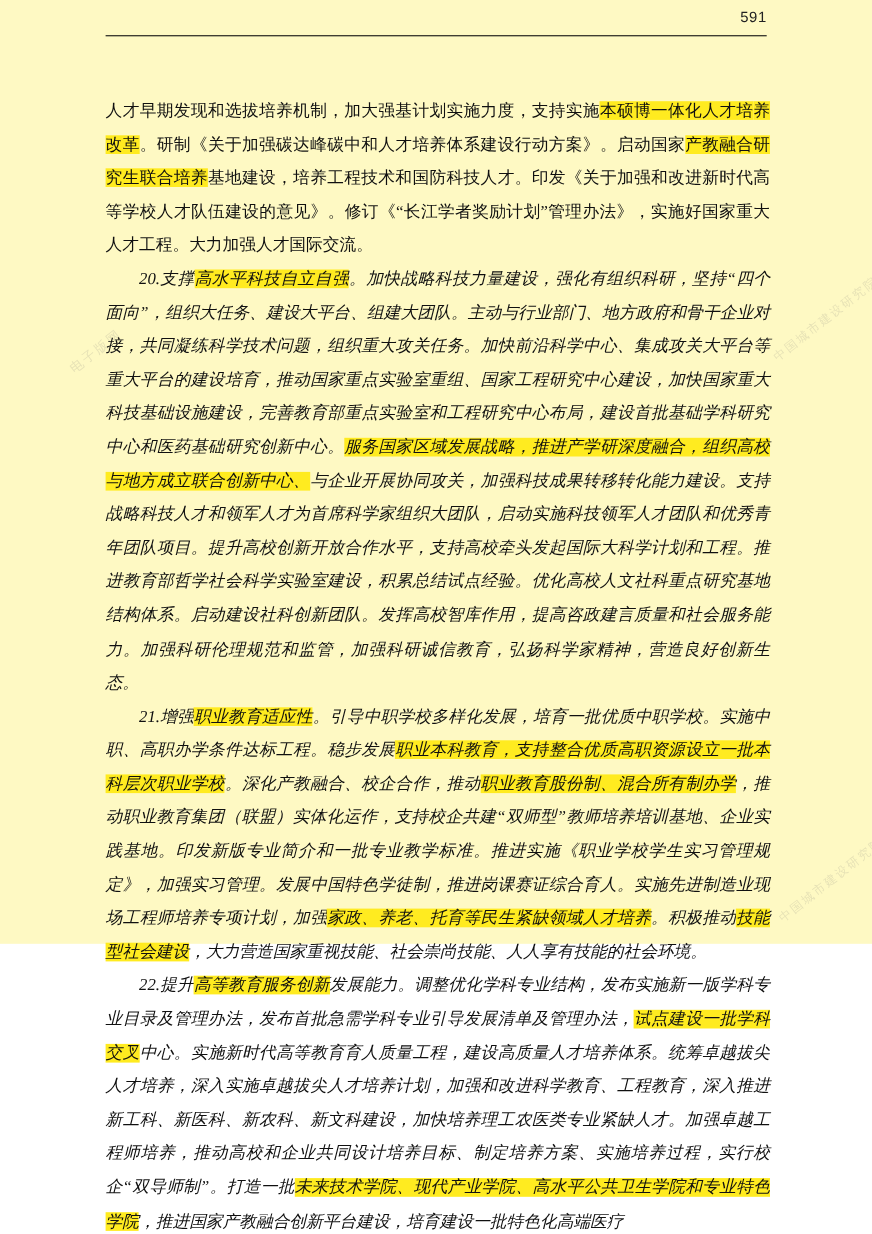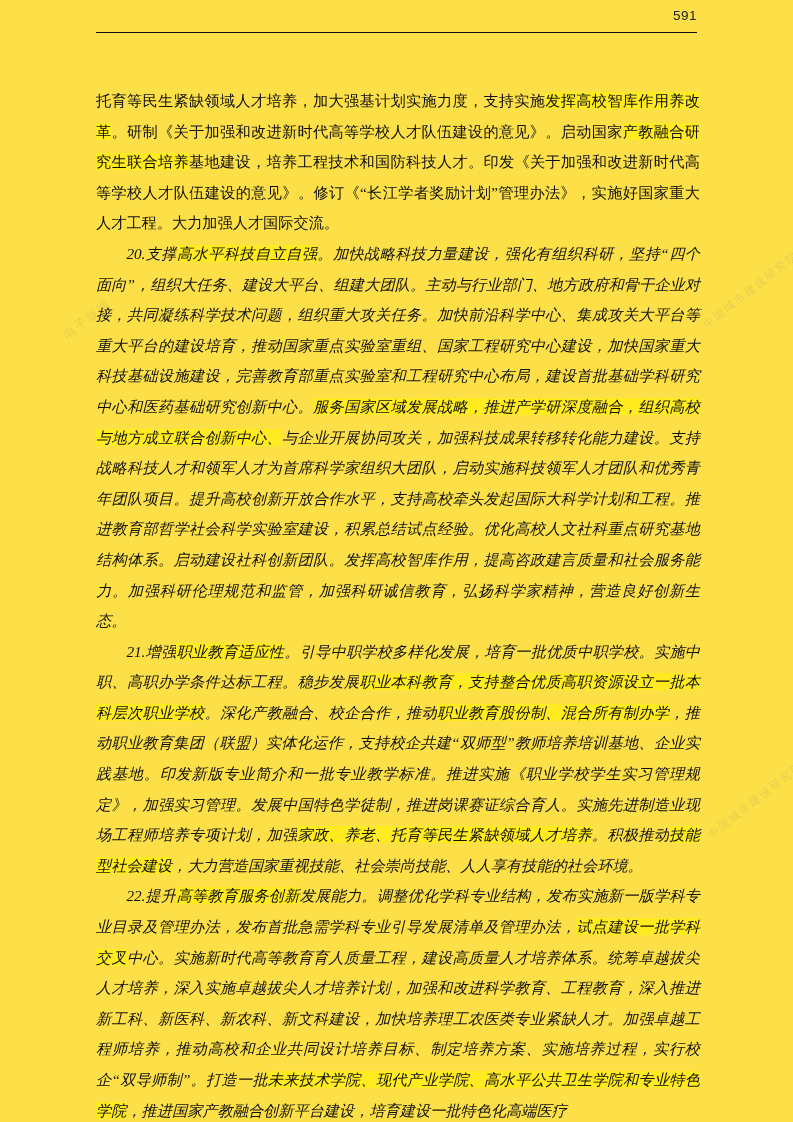--- a/index.html
+++ b/index.html
@@ -11,22 +11,22 @@
     height: 1122px;
     background: #ffffff;
     font-family: "Liberation Serif", "DejaVu Serif", serif;
     position: relative;
     overflow: hidden;
   }
   .page {
     position: absolute;
     left: 0; top: 0;
     width: 793px;
-    height: 1122px;
-    background: #fde047;
+    height: 858px;
+    background: #fef9c3;
   }
   
   .page-number {
     position: absolute;
     right: 96px;
     top: 8px;
     font-size: 13.5px;
     color: #222;
     font-family: "Liberation Sans", sans-serif;
     letter-spacing: 0.5px;
@@ -89,19 +89,19 @@
 
   <div class="page-number">591</div>
 
   <div class="header-rule"></div>
 
   <div class="wm wm-1">电子版网</div>
   <div class="wm wm-2">中国城市建设研究院</div>
   <div class="wm wm-3">中国城市建设研究院</div>
 
   <div class="body-col" id="body-col">
-      <p class="para"><span>托育等民生紧缺领域人才培养，加大强基计划实施力度，支持实施</span><mark class="hl">发挥高校智库作用</mark><mark class="hl">养改革</mark><span>。研制《关于加强和改进新时代高等学校人才队伍建设的意见》。启动国家</span><mark class="hl">产教融</mark><mark class="hl">合研究生联合培养</mark><span>基地建设，培养工程技术和国防科技人才。印发《关于加强和改进新时代高等学校人才队伍建设的意见》。修订《“长江学者奖励计划”管理办法》，实施好国家重大人才工程。大力加强人才国际交流。</span></p>
+      <p class="para"><span>人才早期发现和选拔培养机制，加大强基计划实施力度，支持实施</span><mark class="hl">本硕博一体化人才培</mark><mark class="hl">养改革</mark><span>。研制《关于加强碳达峰碳中和人才培养体系建设行动方案》。启动国家</span><mark class="hl">产教融</mark><mark class="hl">合研究生联合培养</mark><span>基地建设，培养工程技术和国防科技人才。印发《关于加强和改进新时代高等学校人才队伍建设的意见》。修订《“长江学者奖励计划”管理办法》，实施好国家重大人才工程。大力加强人才国际交流。</span></p>
       <p class="para indent2"><span>20.支撑</span><mark class="hl">高水平科技自立自强</mark><span>。加快战略科技力量建设，强化有组织科研，坚持“四个面向”，组织大任务、建设大平台、组建大团队。主动与行业部门、地方政府和骨干企业对接，共同凝练科学技术问题，组织重大攻关任务。加快前沿科学中心、集成攻关大平台等重大平台的建设培育，推动国家重点实验室重组、国家工程研究中心建设，加快国家重大科技基础设施建设，完善教育部重点实验室和工程研究中心布局，建设首批基础学科研究中心和医药基础研究创新中心。</span><mark class="hl">服务国家区域发展战略，推进产学研深度融合，组织高校与地方成立联合创新中心、</mark><span>与企业开展协同攻关，加强科技成果转移转化能力建设。支持战略科技人才和领军人才为首席科学家组织大团队，启动实施科技领军人才团队和优秀青年团队项目。提升高校创新开放合作水平，支持高校牵头发起国际大科学计划和工程。推进教育部哲学社会科学实验室建设，积累总结试点经验。优化高校人文社科重点研究基地结构体系。启动建设社科创新团队。发挥高校智库作用，提高咨政建言质量和社会服务能力。加强科研伦理规范和监管，加强科研诚信教育，弘扬科学家精神，营造良好创新生态。</span></p>
       <p class="para indent2"><span>21.增强</span><mark class="hl">职业教育适应性</mark><span>。引导中职学校多样化发展，培育一批优质中职学校。实施中职、高职办学条件达标工程。稳步发展</span><mark class="hl">职业本科教育，支持</mark><mark class="hl">整合优质高职资源设立一批本科层次职业学校</mark><span>。深化产教融合、校企合作，推动</span><mark class="hl">职业教育股份制、混合所有制办学</mark><span>，推动职业教育集团（联盟）实体化运作，支持校企共建“双师型”教师培养培训基地、企业实践基地。印发新版专业简介和一批专业教学标准。推进实施《职业学校学生实习管理规定》，加强实习管理。发展中国特色学徒制，推进岗课赛证综合育人。实施先进制造业现场工程师培养专项计划，加强</span><mark class="hl">家政、养老、托育等民生紧缺领域人才培养</mark><span>。积极推动</span><mark class="hl">技能型社会建设</mark><span>，大力营造国家重视技能、社会崇尚技能、人人享有技能的社会环境。</span></p>
       <p class="para indent2"><span>22.提升</span><mark class="hl">高等教育服务创新</mark><span>发展能力。调整优化学科专业结构，发布实施新一版学科专业目录及管理办法，发布首批急需学科专业引导发展清单及管理办法，</span><mark class="hl">试点建设一批学科交叉</mark><span>中心。实施新时代高等教育育人质量工程，建设高质量人才培养体系。统筹卓越拔尖人才培养，深入实施卓越拔尖人才培养计划，加强和改进科学教育、工程教育，深入推进新工科、新医科、新农科、新文科建设，加快培养理工农医类专业紧缺人才。加强卓越工程师培养，推动高校和企业共同设计培养目标、制定培养方案、实施培养过程，实行校企“双导师制”。打造一批</span><mark class="hl">未来技术学院、现代产业学院、高水平公共卫生学院和专业特色学院</mark><span>，推进国家产教融合创新平台建设，培育建设一批特色化高端医疗</span></p>
     </div>
 
 </div>
 
 </body></html>

